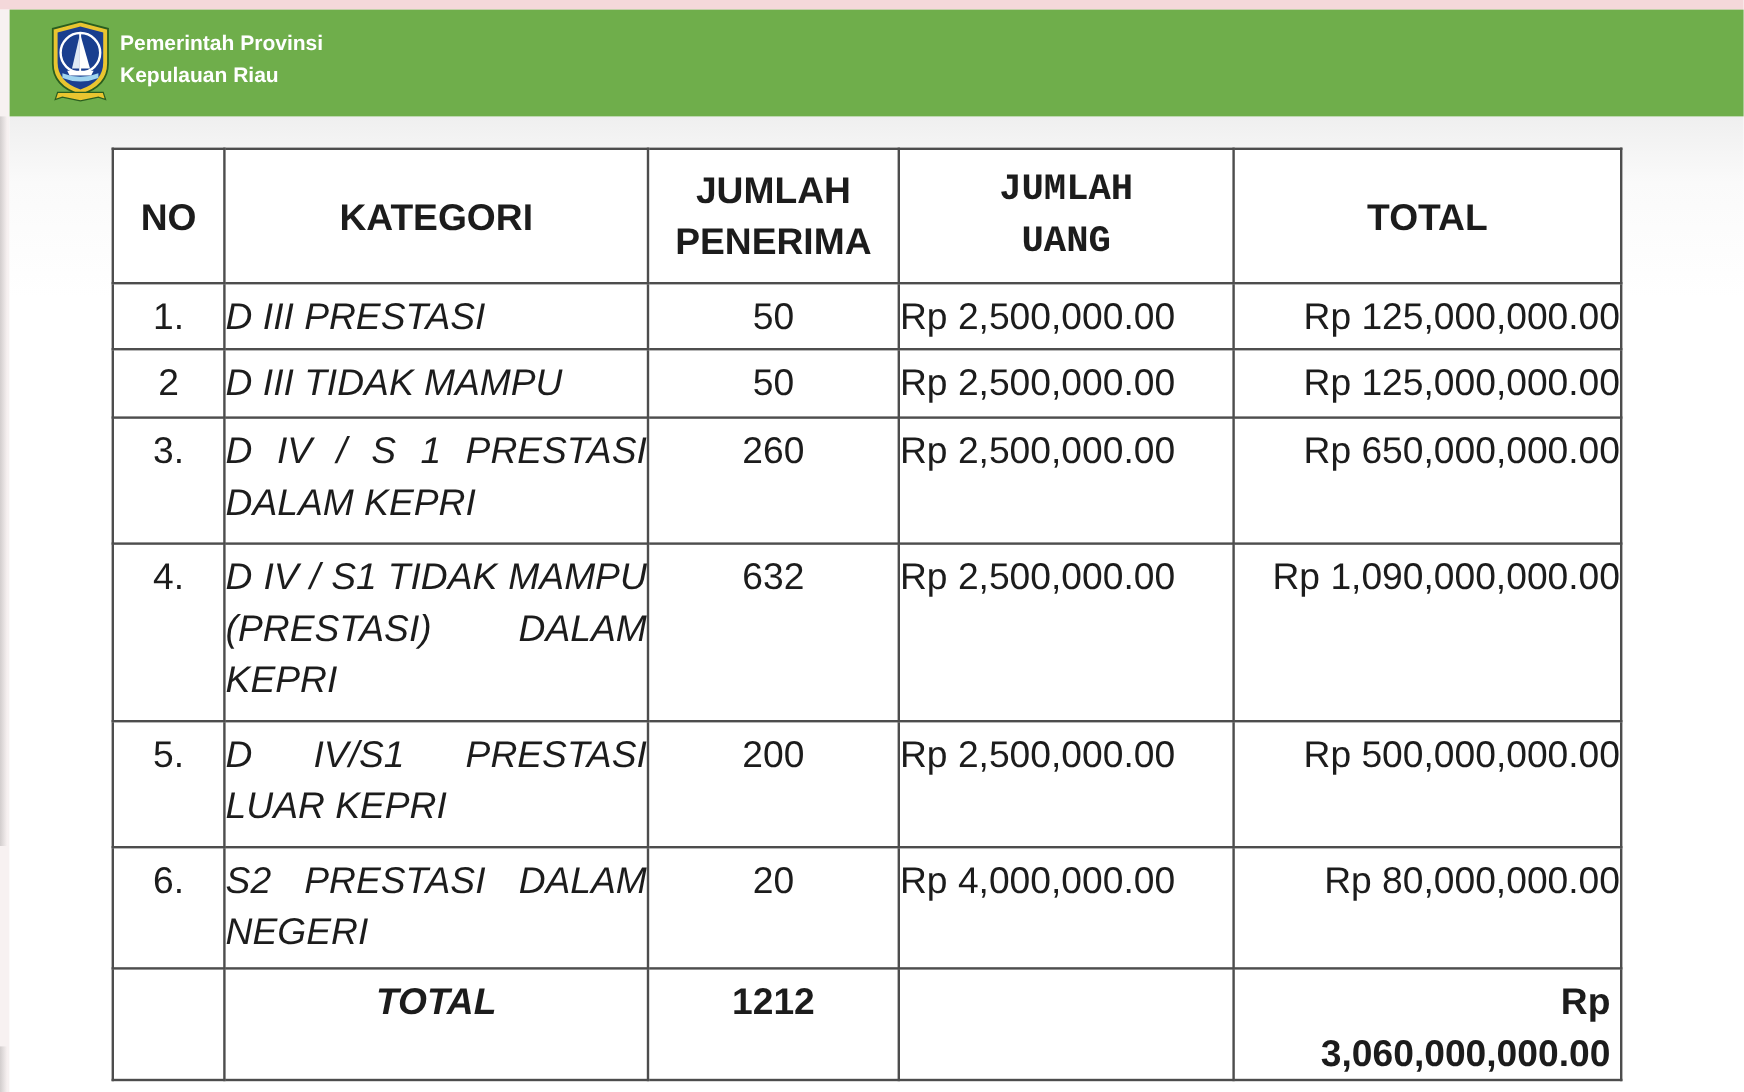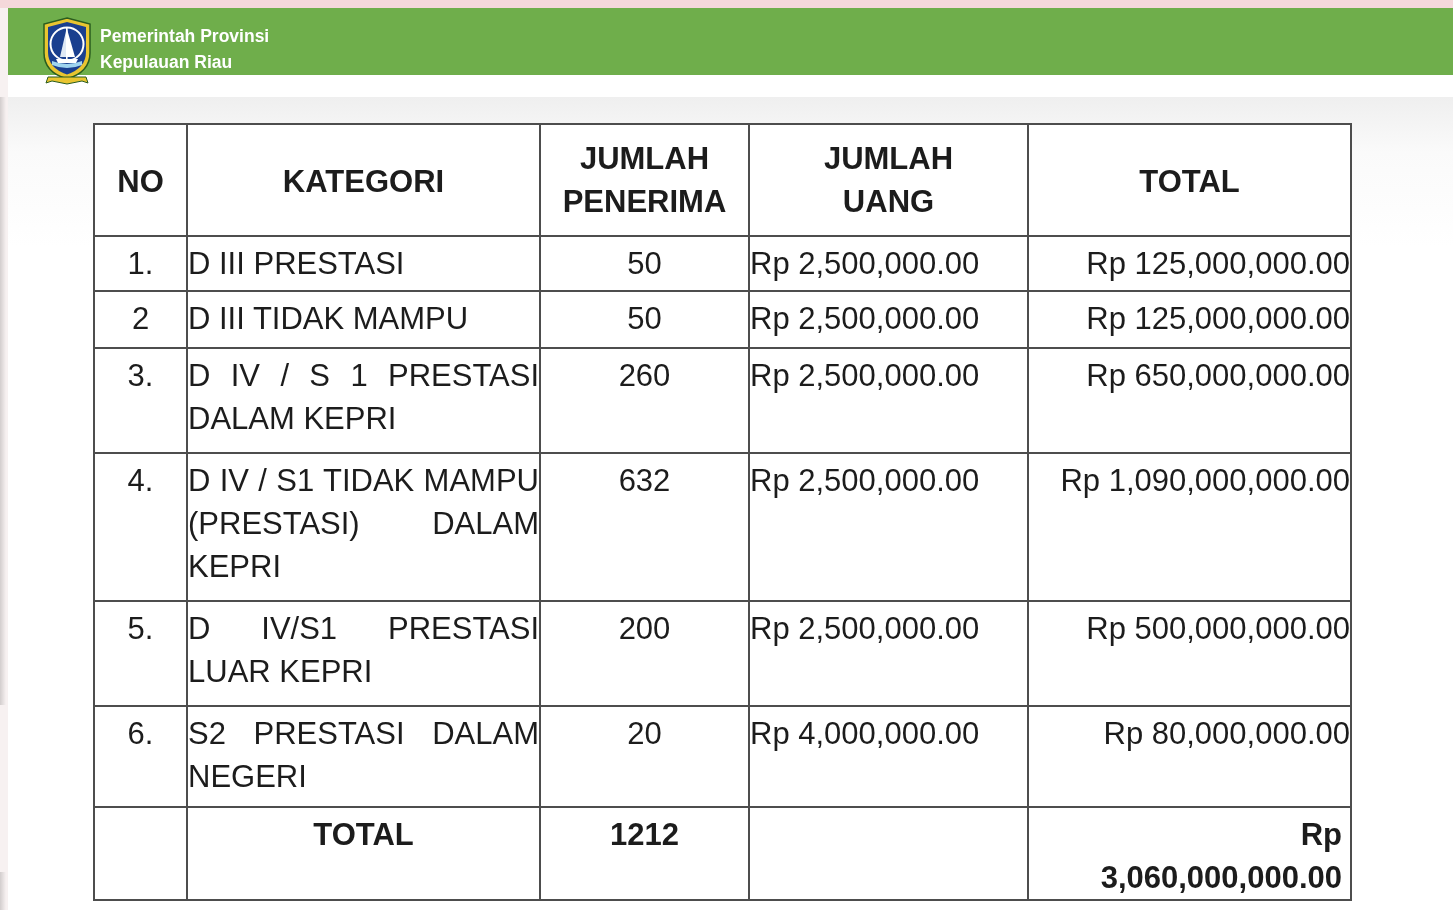--- a/index.html
+++ b/index.html
@@ -20,21 +20,21 @@
   
   .left-edge{position:absolute;left:0;top:8px;width:8px;height:902px;background:#f7f1f1;}
   .left-shadow-a{position:absolute;left:0;top:97px;width:6px;height:608px;
     background:linear-gradient(90deg,#d2cdcd 0%, rgba(247,241,241,0) 100%);}
   .left-shadow-b{position:absolute;left:0;top:872px;width:6px;height:38px;
     background:linear-gradient(90deg,#d2cdcd 0%, rgba(247,241,241,0) 100%);}
   
   .page-bg{position:absolute;left:8px;top:97px;width:1445px;height:813px;
     background:linear-gradient(180deg,#efefef 0px,#fafafa 55px,#ffffff 150px);}
   
-  .header-bar{position:absolute;left:8px;top:8px;width:1445px;height:67px;background:var(--green);}
+  .header-bar{position:absolute;left:8px;top:8px;width:1445px;height:89px;background:var(--green);}
   .logo{position:absolute;left:32px;top:9px;width:54px;height:71px;}
   .agency{position:absolute;left:92px;top:15px;color:#ffffff;font-weight:bold;
     font-size:17.5px;line-height:26px;white-space:nowrap;}
   .title-wrap{position:absolute;left:277px;top:0;width:1040px;height:89px;
     display:flex;align-items:center;justify-content:center;}
   .title{color:#ffffff;font-weight:bold;font-size:37px;letter-spacing:0.5px;white-space:nowrap;}
   
   table.quota{
     position:absolute;left:93px;top:123px;
     border-collapse:collapse;table-layout:fixed;
@@ -44,27 +44,27 @@
   table.quota col.w0{width:93px;}
   table.quota col.w1{width:353px;}
   table.quota col.w2{width:209px;}
   table.quota col.w3{width:279px;}
   table.quota col.w4{width:323px;}
   table.quota th, table.quota td{border:2px solid var(--line);}
   table.quota thead tr{height:112px;}
   table.quota th{font-weight:bold;text-align:center;vertical-align:middle;
     line-height:43px;padding:0;}
   table.quota th .hdr{display:inline-block;vertical-align:middle;}
-  table.quota th.c3 .hdr{max-width:180px;}
+  table.quota th.c3 .hdr{max-width:180px;font-family:Liberation Mono, monospace;}
   table.quota td{vertical-align:top;padding:5px 0 0 0;line-height:43px;}
   tr.r0{height:55px;} tr.r1{height:57px;} tr.r2{height:105px;}
   tr.r3{height:148px;} tr.r4{height:105px;} tr.r5{height:101px;}
   tr.footer-row{height:56px;}
   td.c0{text-align:center;}
-  td.c1{text-align:justify;padding-left:14px;padding-right:29px;}
+  td.c1{text-align:justify;padding-left:14px;padding-right:29px;font-style:italic;}
   td.c2{text-align:center;}
   td.c3{}
   td.c4{text-align:right;padding-left:15px;padding-right:4px;}
   tr.r5 td.c4{padding-left:5px;}
   tr.footer-row td{font-weight:bold;}
   tr.footer-row td.c1{text-align:center;padding-left:0;padding-right:0;}
   tr.footer-row td.c4{text-align:right;padding-right:8px;padding-left:32px;}
 </style>
 </head>
 <body>

